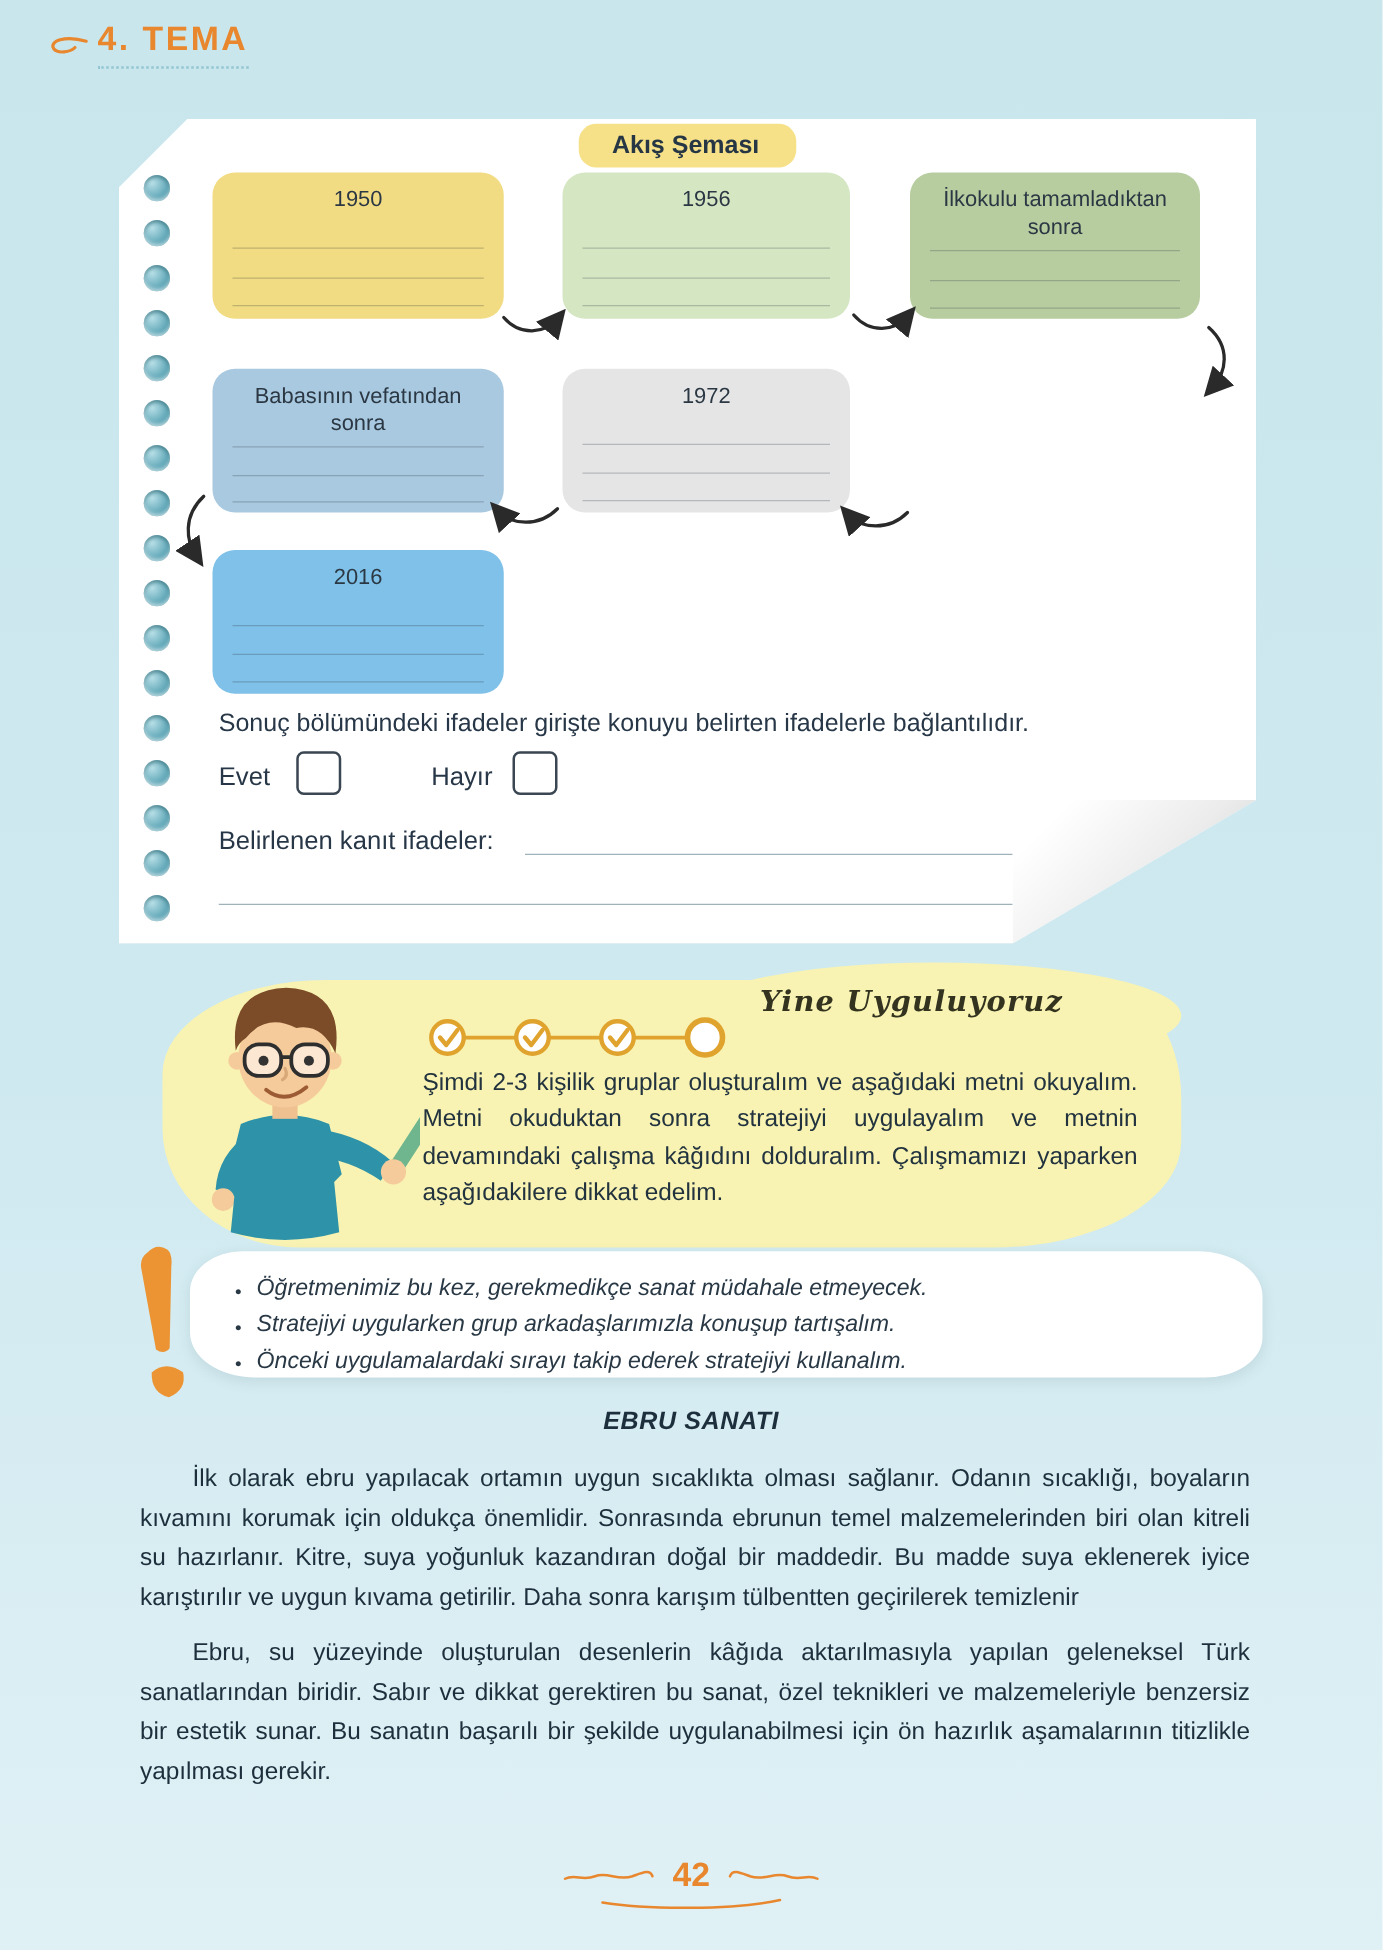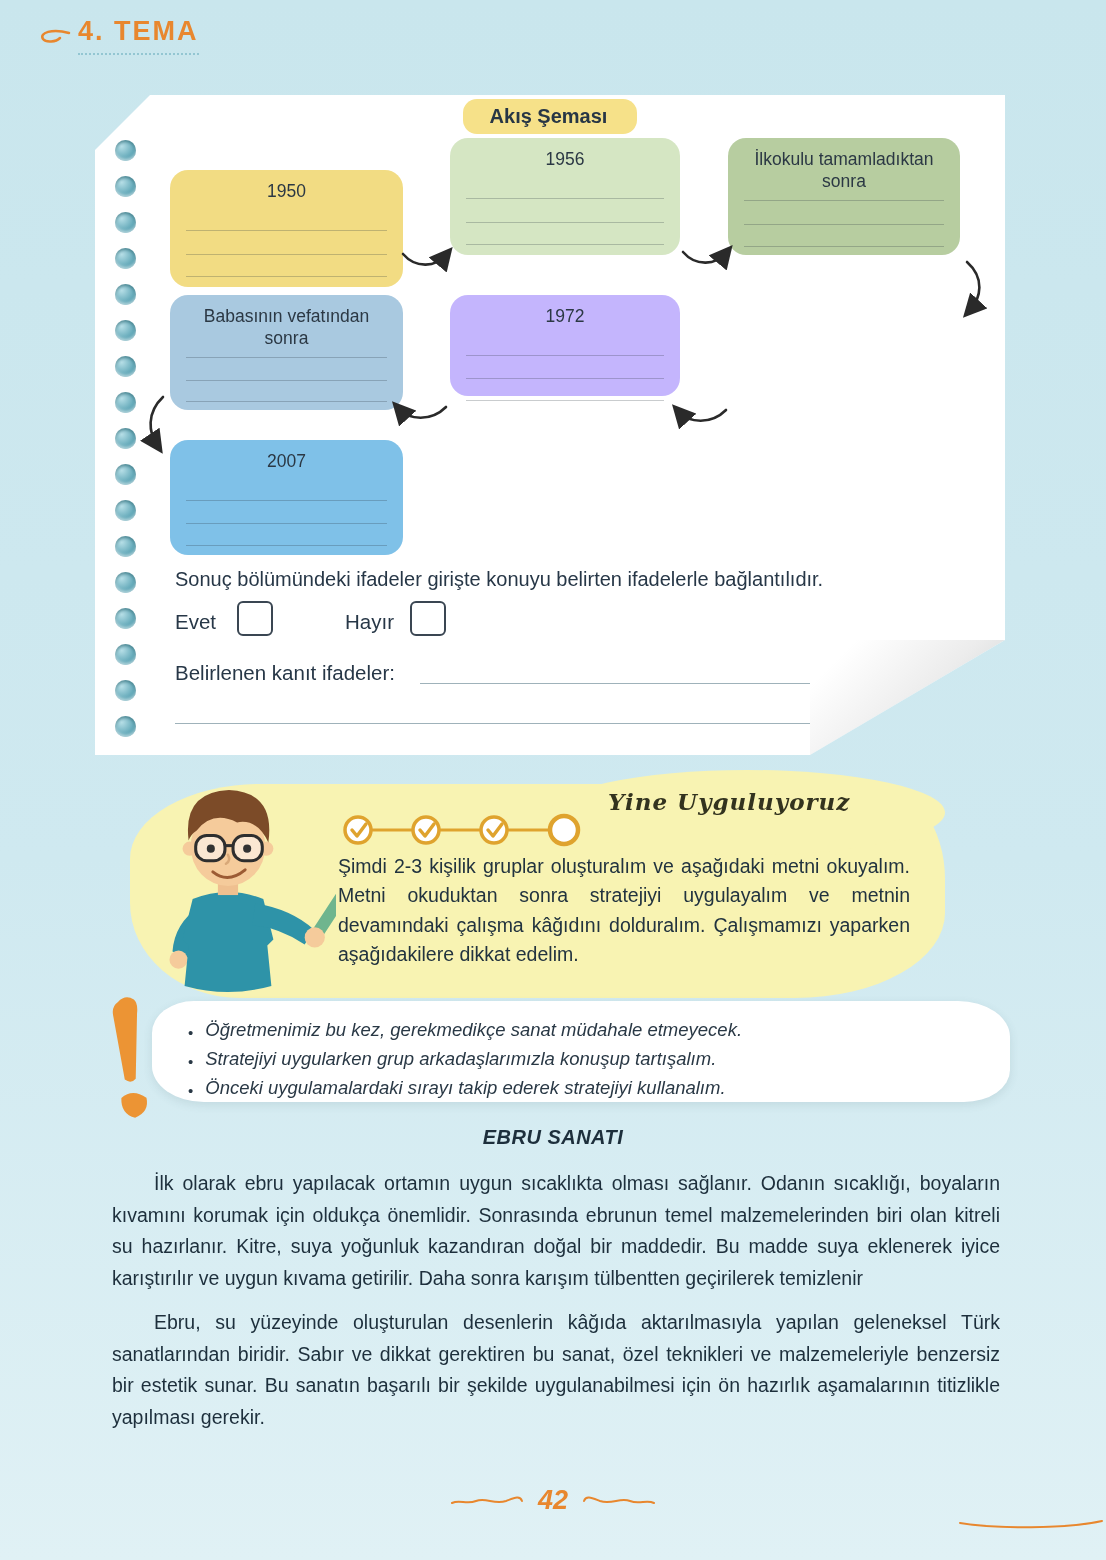--- a/index.html
+++ b/index.html
@@ -99,21 +99,21 @@
     position: absolute; left: 0; right: 0; top: 1126px; text-align: center;
     font-size: 20px; font-weight: 700; letter-spacing: 0.5px; color: #1d2f3c; font-style: italic;
   }
   .article { position: absolute; left: 112px; top: 1168px; width: 888px; }
   .article p {
     font-size: 19.5px; line-height: 1.62; text-align: justify; text-indent: 42px;
     color: #1d2f3c; margin-bottom: 13px;
   }
 
   
-  .footer { position: absolute; left: 0; right: 0; top: 1485px; text-align: right; font-style: italic; }
+  .footer { position: absolute; left: 0; right: 0; top: 1485px; text-align: center; }
   .footer-row { display: flex; justify-content: center; align-items: center; gap: 14px; }
   .page-num { font-size: 27px; font-weight: 700; color: #e8872e; }
   .footer-underline { margin-top: -2px; }
 </style>
 </head>
 <body>
 
 <div class="page">
 
   <div class="tema">
@@ -139,21 +139,21 @@
     <div class="hole" style="top:477px"></div>
     <div class="hole" style="top:513px"></div>
     <div class="hole" style="top:549px"></div>
     <div class="hole" style="top:585px"></div>
     <div class="hole" style="top:621px"></div>
 
     <div class="flow-title-wrap">
       <span class="flow-title" style="background-color: rgb(246, 225, 137); padding-left: 27px;">Akış Şeması</span>
     </div>
 
-    <div class="fbox" style="left: 75px; top: 43px; width: 233px; height: 117px; background-color: rgb(242, 220, 131); margin-top: 32px;">
+    <div class="fbox" style="left: 75px; top: 43px; width: 233px; height: 117px; background-color: rgb(242, 220, 131);">
       <div class="fbox-label">1950</div>
       <div class="fline" style="top:60px"></div>
       <div class="fline" style="top:84px"></div>
       <div class="fline" style="top:106px"></div>
     </div>
     <div class="fbox" style="left: 355px; top: 43px; width: 230px; height: 117px; background-color: rgb(213, 230, 195);">
       <div class="fbox-label">1956</div>
       <div class="fline" style="top:60px"></div>
       <div class="fline" style="top:84px"></div>
       <div class="fline" style="top:106px"></div>
@@ -164,29 +164,29 @@
       <div class="fline" style="top:85px"></div>
       <div class="fline" style="top:106px"></div>
     </div>
 
     <div class="fbox" style="left: 633px; top: 43px; width: 232px; height: 117px; background-color: rgb(183, 205, 160);">
       <div class="fbox-label">İlkokulu tamamladıktan sonra</div>
       <div class="fline" style="top:62px"></div>
       <div class="fline" style="top:86px"></div>
       <div class="fline" style="top:108px"></div>
     </div>
-    <div class="fbox" style="left: 355px; top: 200px; width: 230px; height: 101px; background-color: #c4b5fd;">
+    <div class="fbox" style="left: 355px; top: 200px; width: 230px; height: 115px; background-color: #e5e5e5;">
       <div class="fbox-label">1972</div>
       <div class="fline" style="top:60px"></div>
       <div class="fline" style="top:83px"></div>
       <div class="fline" style="top:105px"></div>
     </div>
 
     <div class="fbox" style="left: 75px; top: 345px; width: 233px; height: 115px; background-color: rgb(127, 193, 232);">
-      <div class="fbox-label">2007</div>
+      <div class="fbox-label">2016</div>
       <div class="fline" style="top:60px"></div>
       <div class="fline" style="top:83px"></div>
       <div class="fline" style="top:105px"></div>
     </div>
 
     <svg class="arrow" style="left:305px;top:150px" width="52" height="30">
       <defs>
           <marker id="m1" markerWidth="9" markerHeight="9" refX="5" refY="4.5" orient="auto">
             <path d="M0,0L9,4.5L0,9z" fill="#2a2a2a"></path>
           </marker>

